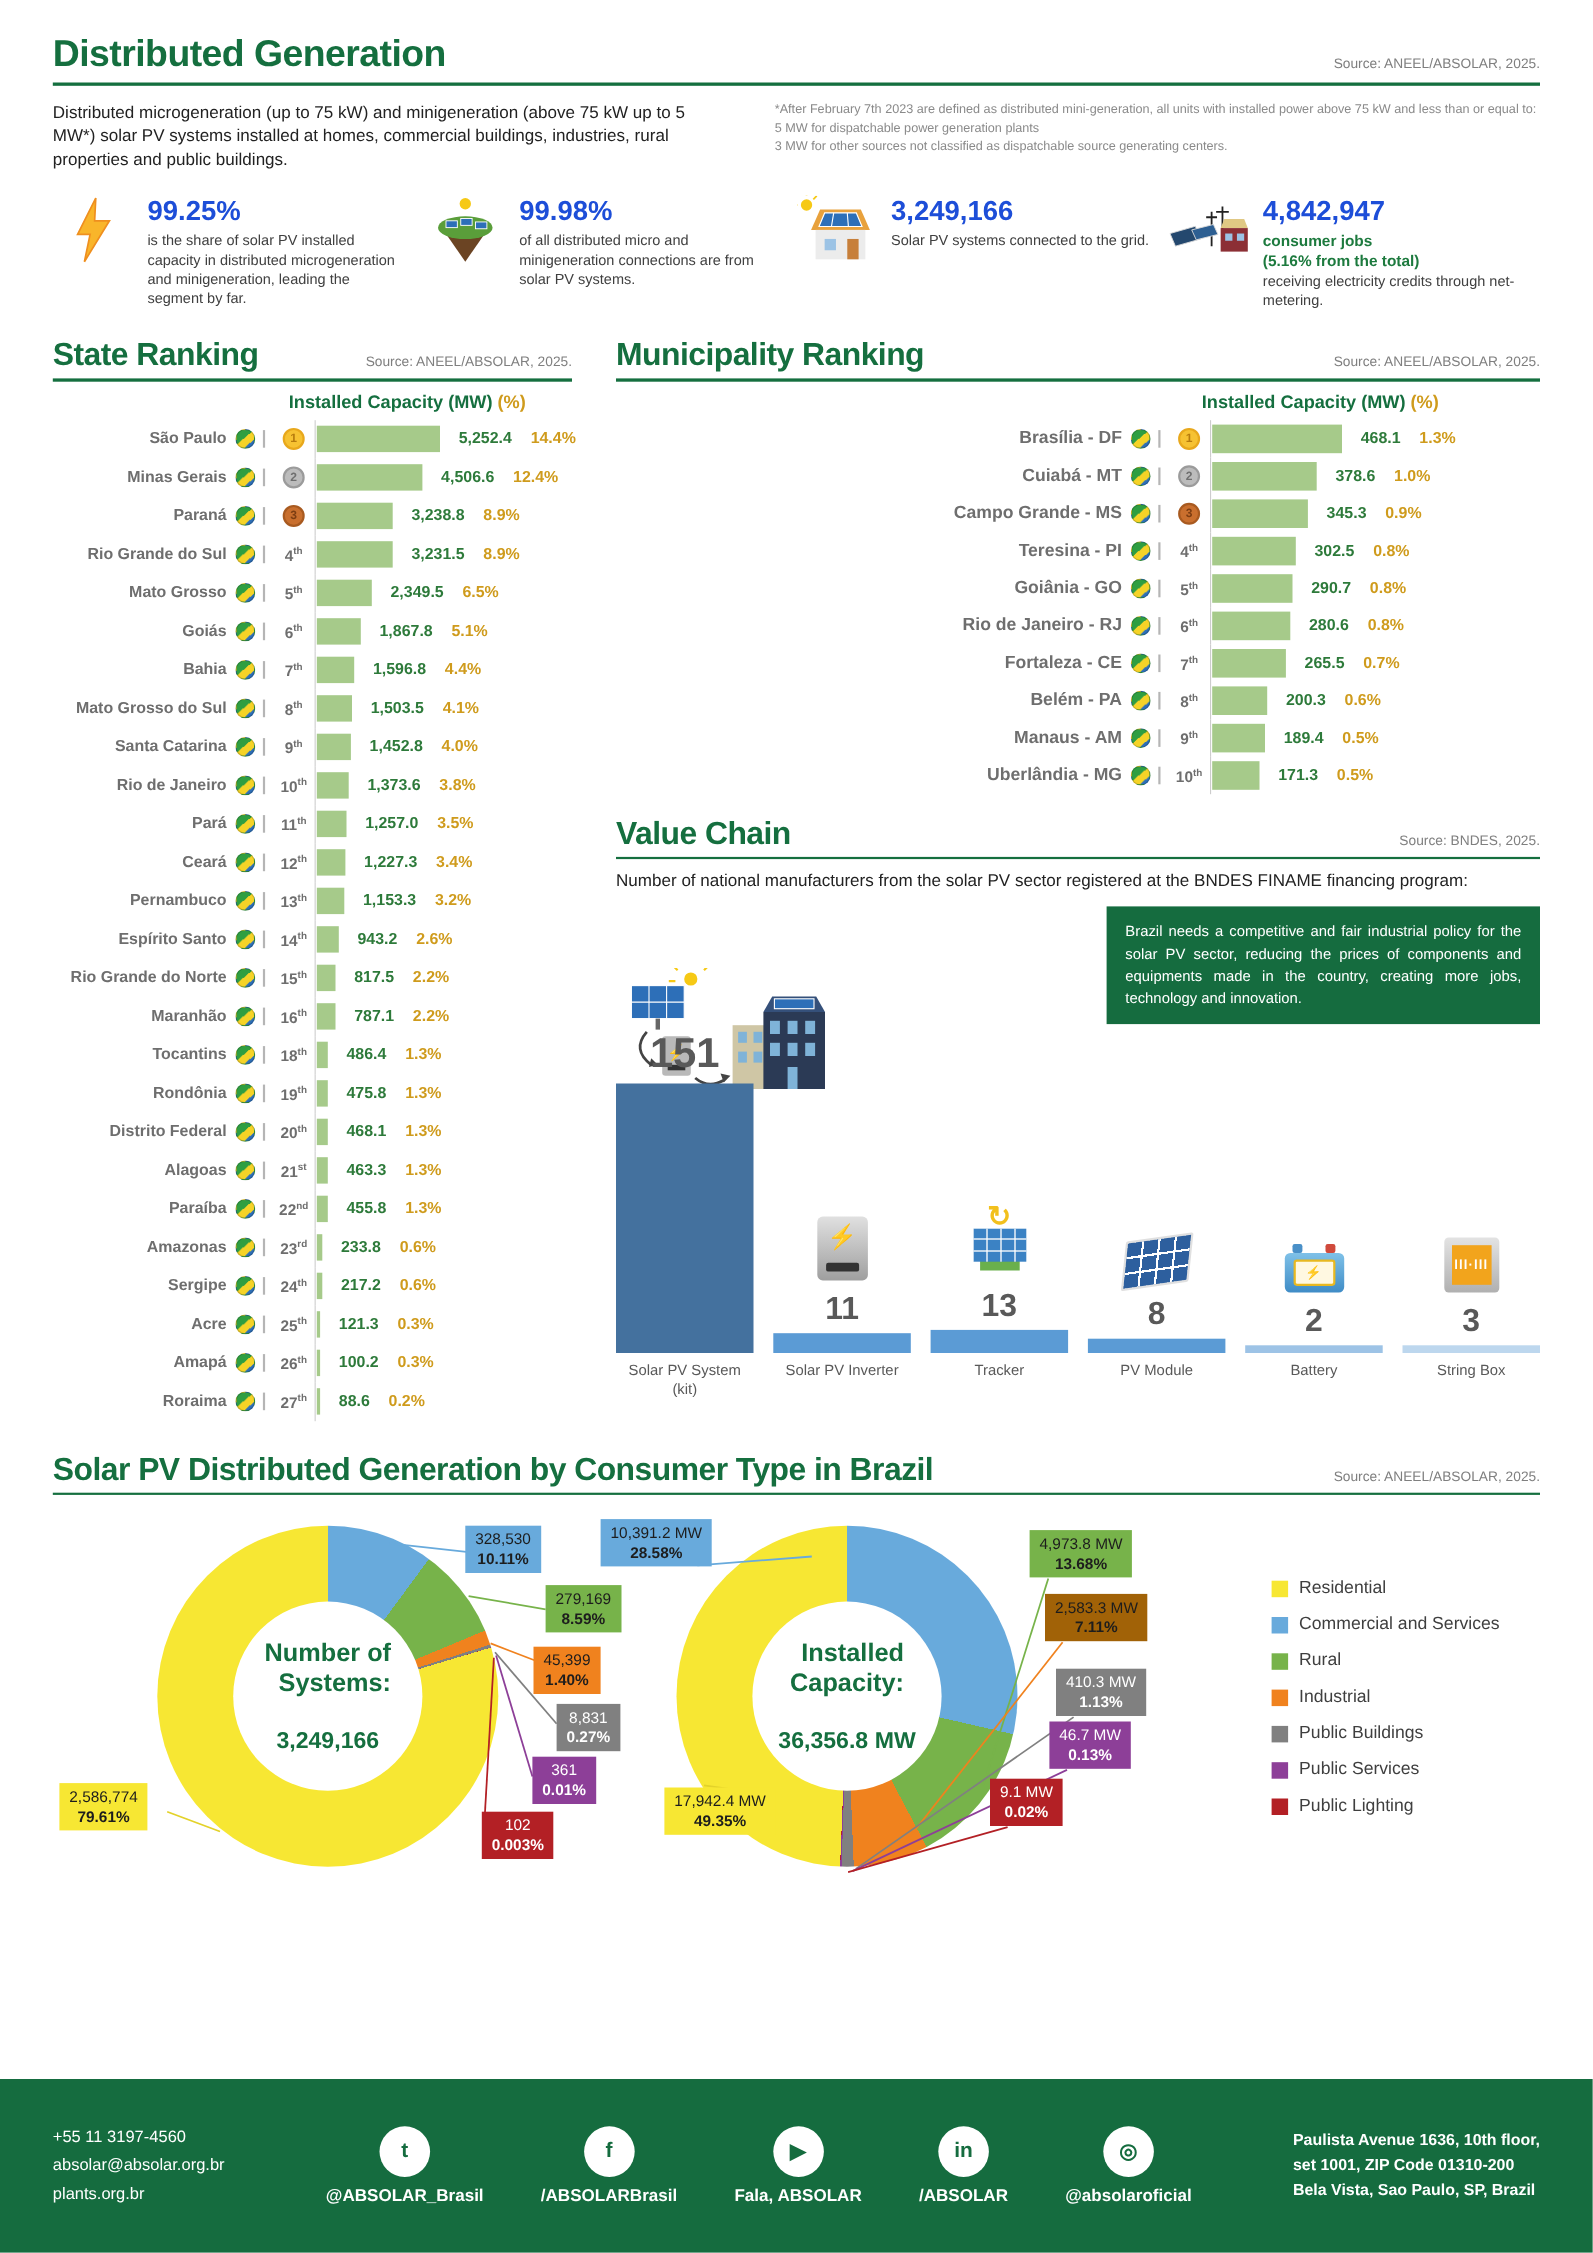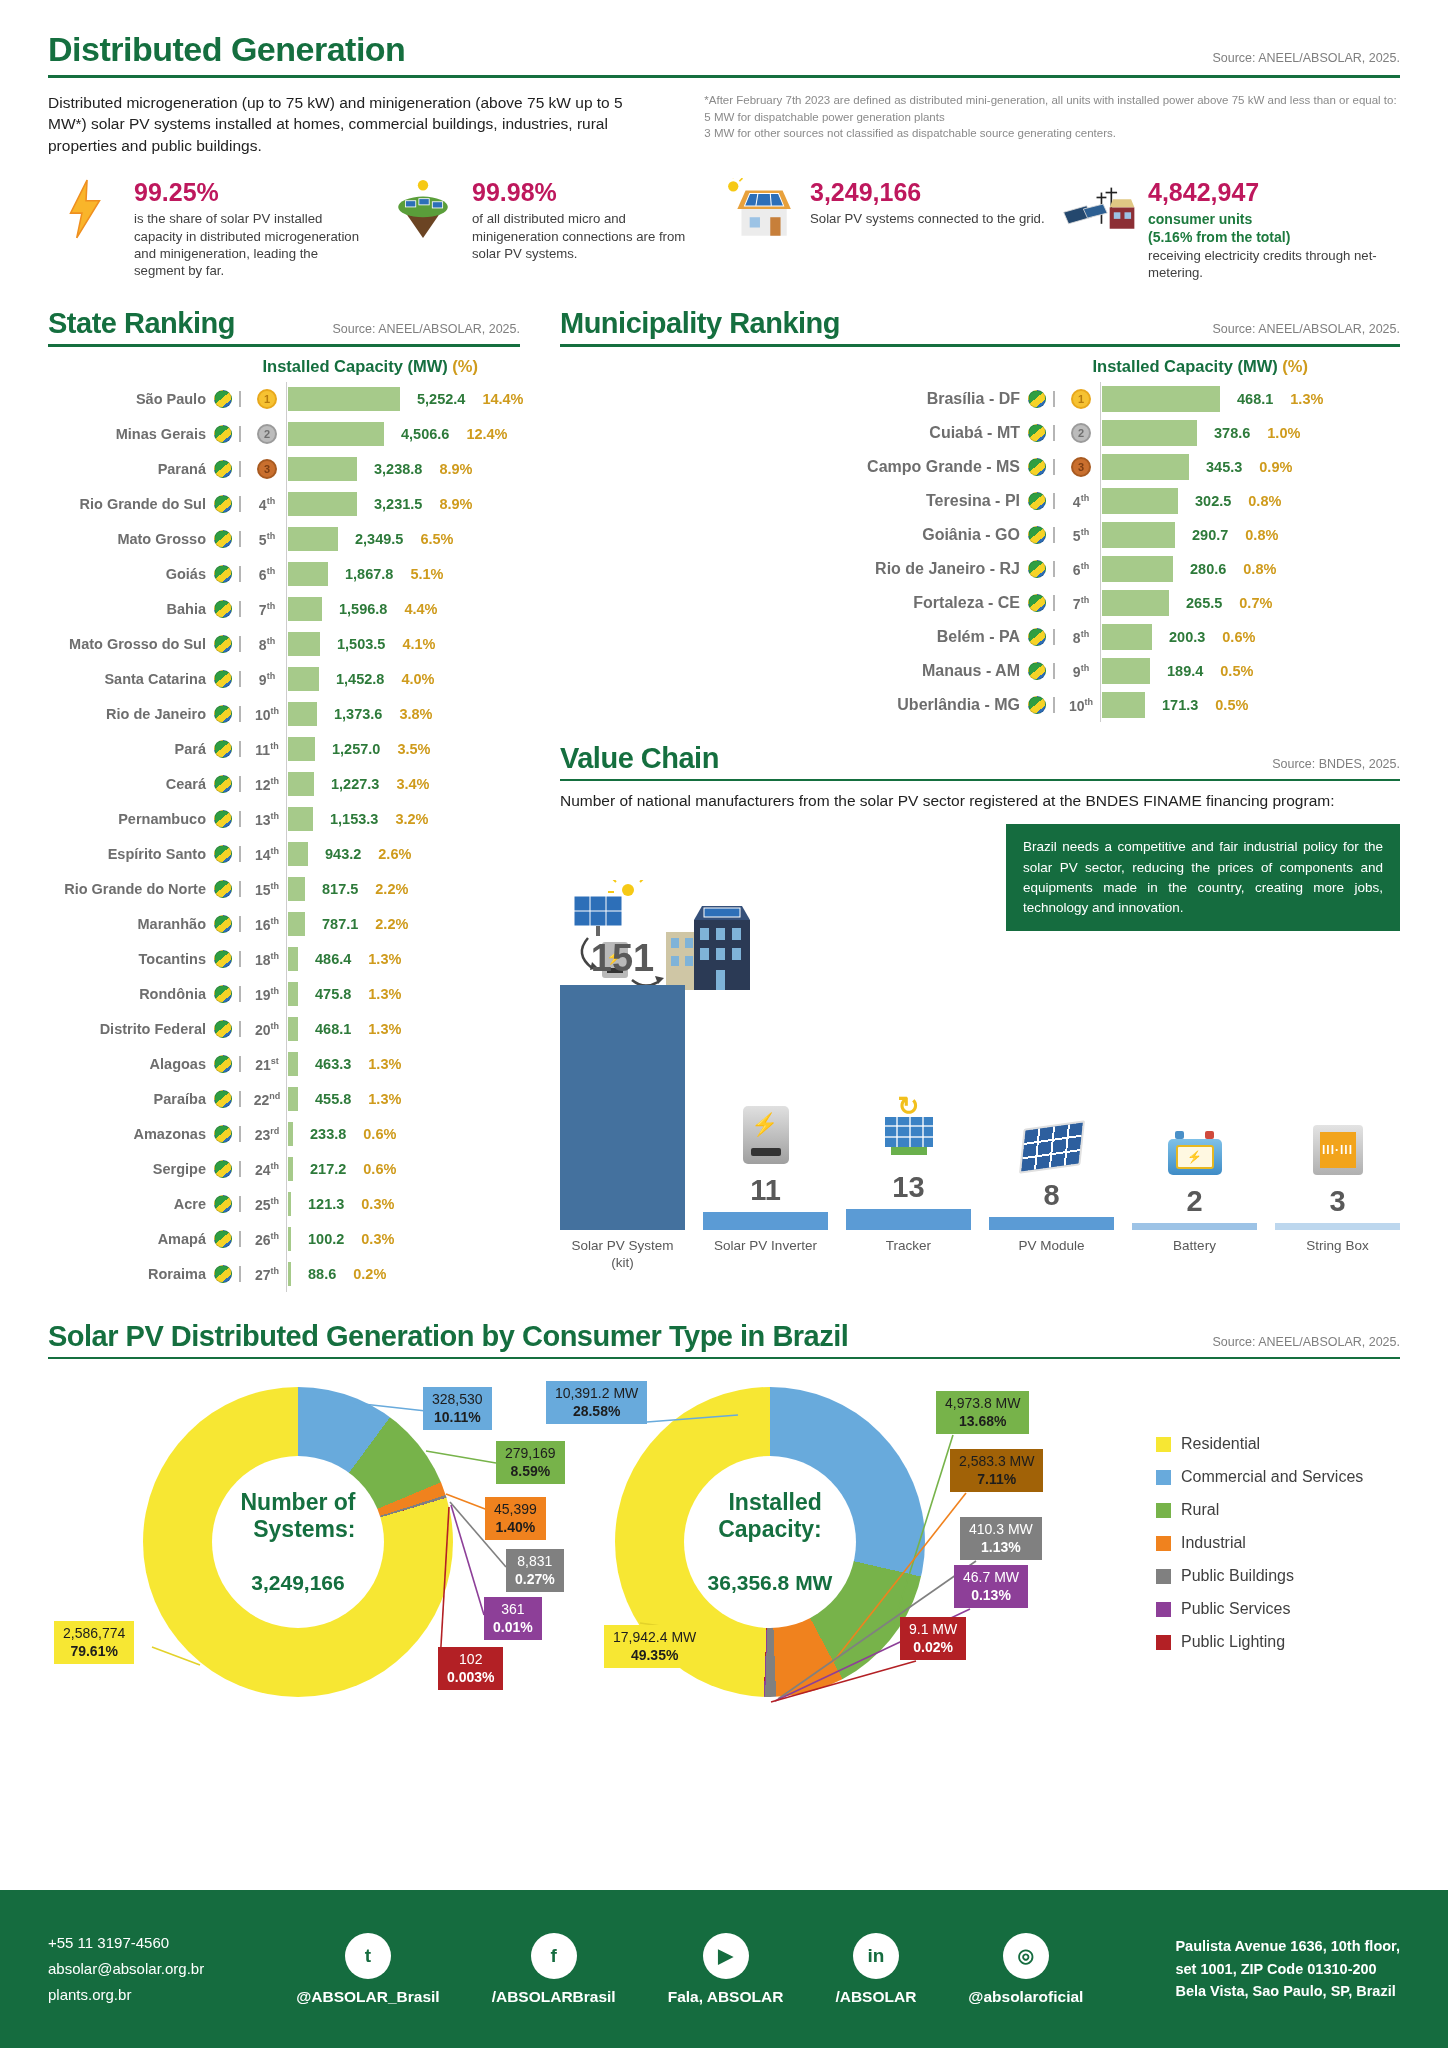--- a/index.html
+++ b/index.html
@@ -19,21 +19,21 @@
 
   
   .intro-row { display:flex; margin-top:14px; gap:60px; }
   .intro { width:600px; margin:0; font-size:15.5px; line-height:1.38; color:#222; }
   .note  { width:700px; margin-left:auto; font-size:11.5px; line-height:1.45; color:#8a8a8a; }
 
   
   .stats { display:flex; margin-top:22px; }
   .stat  { display:flex; gap:12px; flex:1; padding-right:14px; }
   .sicon { width:74px; flex:0 0 auto; display:flex; justify-content:center; }
-  .snum  { font-size:25px; font-weight:bold; color:#be185d; margin-bottom:3px; }
+  .snum  { font-size:25px; font-weight:bold; color:#1d4ed8; margin-bottom:3px; }
   .sbold { font-size:14px; font-weight:bold; color:#1d7a3e; line-height:1.3; }
   .sdesc { font-size:13.2px; color:#404040; line-height:1.32; }
 
   
   .mid { display:flex; gap:40px; margin-top:26px; }
   .col-left  { width:472px; flex:0 0 auto; }
   .col-right { flex:1; }
 
   .colhdr { text-align:right; font-size:16.5px; font-weight:bold; margin-top:2px; }
   .colhdr .mw { color:#156f3f; }
@@ -224,21 +224,21 @@
             <polygon points="2,34 30,26 36,40 8,48" fill="#24486e" stroke="#dcdcdc"></polygon>
             <polygon points="26,30 50,24 55,35 31,41" fill="#2d5f92" stroke="#dcdcdc"></polygon>
             <rect x="58" y="28" width="30" height="26" fill="#8c2f35"></rect>
             <polygon points="58,28 88,28 84,18 62,18" fill="#e0c884"></polygon>
             <rect x="63" y="34" width="8" height="8" fill="#9cc3e5"></rect>
             <rect x="76" y="34" width="8" height="8" fill="#9cc3e5"></rect>
           </svg>
         </div>
     <div class="stext">
       <div class="snum">4,842,947</div>
-      <div class="sbold">consumer units</div>
+      <div class="sbold">consumer jobs</div>
           <div class="sbold">(5.16% from the total)</div>
       <div class="sdesc">receiving electricity credits through net-metering.</div>
     </div>
   </div>
     </section>
 
   <div class="mid">
     <div class="col-left">
       <div class="h2row">
         <h2>State Ranking</h2>

